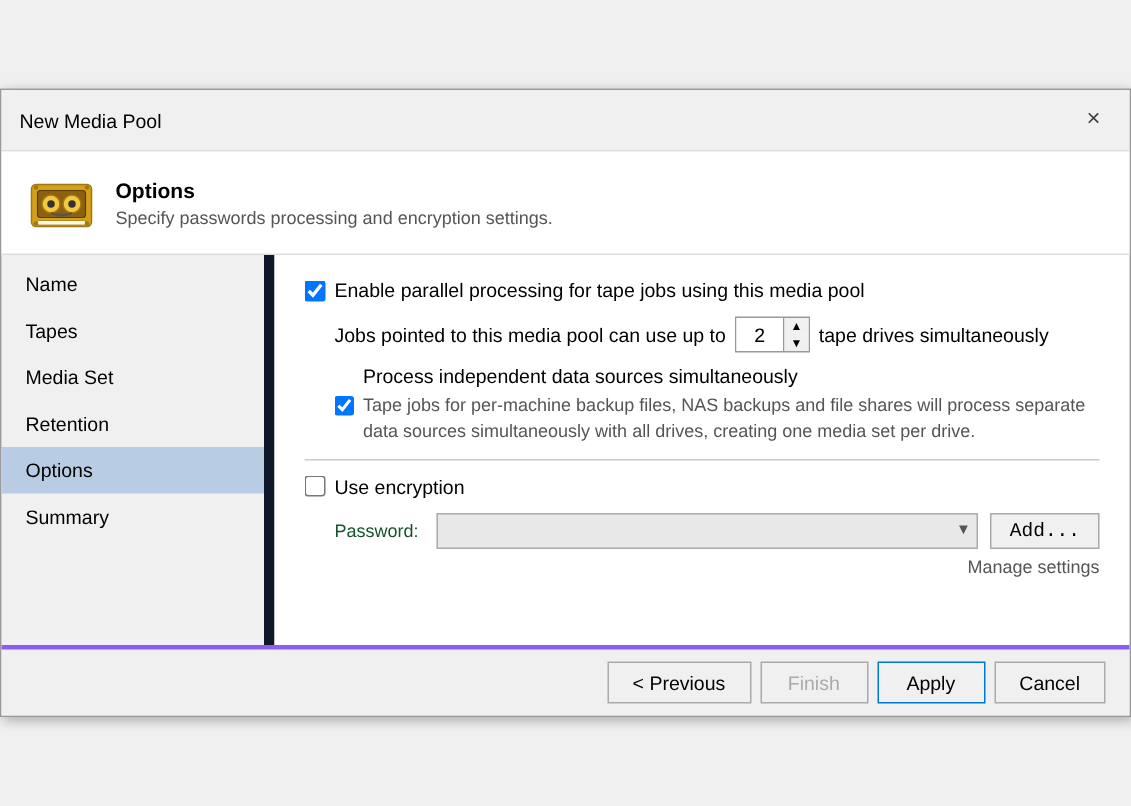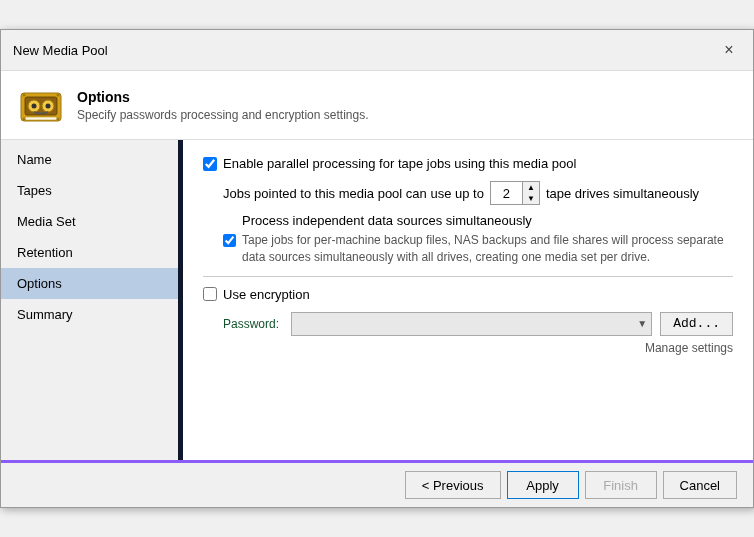--- a/index.html
+++ b/index.html
@@ -7,21 +7,21 @@
       font-family: "Segoe UI", Arial, sans-serif;
       font-size: 13px;
       background: #f0f0f0;
       display: flex;
       align-items: center;
       justify-content: center;
       min-height: 100vh;
     }
     .dialog {
       width: 754px;
-      height: 479px;
+      height: 419px;
       background: #f0f0f0;
       border: 1px solid #999;
       box-shadow: 2px 2px 8px rgba(0,0,0,0.3);
       display: flex;
       flex-direction: column;
     }
     .title-bar {
       background: #f0f0f0;
       padding: 8px 12px;
       display: flex;
@@ -69,21 +69,21 @@
       color: #555;
     }
     .dialog-body {
       display: flex;
       flex: 1;
       overflow: hidden;
     }
     .sidebar {
       width: 182px;
       background: #f0f0f0;
-      border-right: 5px solid #0f172a;
+      border-right: 7px solid #0f172a;
       padding: 4px 0;
     }
     .sidebar-item {
       padding: 8px 16px;
       cursor: pointer;
       font-size: 13px;
       color: #000;
     }
     .sidebar-item.active {
       background: #b8cce4;
@@ -356,17 +356,17 @@
         <div class="manage-link" style="text-align:right; padding-right: 0; margin-bottom:10px;">
           <a href="#" style="font-size:12px; color:#555;">Manage settings</a>
         </div>
 
       </div>
     </div>
   </div>
 
   <div class="dialog-footer">
     <button class="footer-btn">&lt; Previous</button>
+    <button class="footer-btn" disabled="">Finish</button>
     <button class="footer-btn primary">Apply</button>
-    <button class="footer-btn" disabled="">Finish</button>
     <button class="footer-btn">Cancel</button>
   </div>
 </div>
 
 </body></html>

